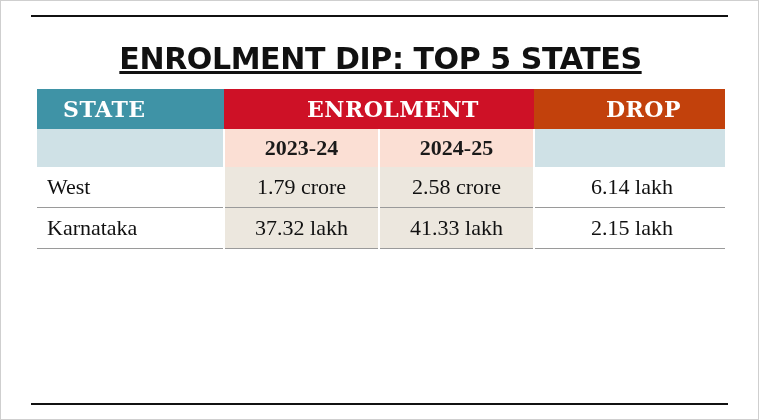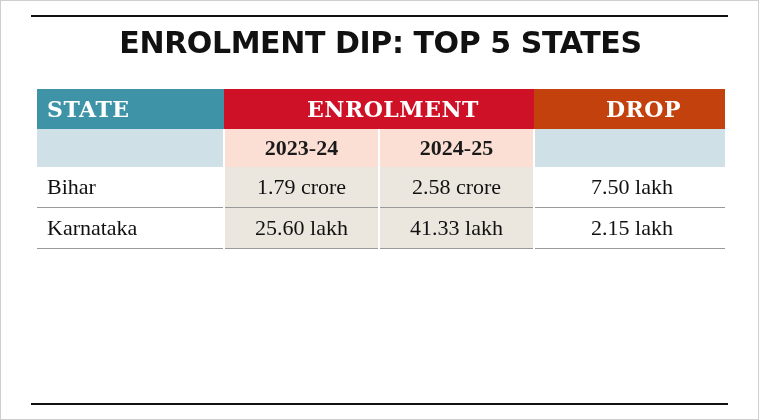--- a/index.html
+++ b/index.html
@@ -16,30 +16,31 @@
   .page {
     position: relative;
     width: 759px;
     height: 420px;
     box-sizing: border-box;
     background: #ffffff;
     border: 1px solid #cfcfcf;
   }
   .title {
     position: absolute;
-    top: 24px;
+    top: 40px;
     left: 0;
     width: 759px;
     text-align: center;
     font-family: "DejaVu Sans", sans-serif;
     font-weight: bold;
     font-size: 30px;
     letter-spacing: -0.4px;
     color: #111111;
     white-space: nowrap;
+    text-decoration: underline;
   }
   .title-rule {
     position: absolute;
     left: 30px;
     right: 30px;
     height: 2px;
     background: #111111;
   }
   .rule-top { top: 14px; }
   .rule-bottom { bottom: 14px; }
@@ -69,21 +70,21 @@
     font-family: "DejaVu Serif", serif;
     font-weight: bold;
     font-size: 22px;
     color: #ffffff;
     letter-spacing: 0.5px;
     padding-left: 28px;
   }
   .hdr-state {
     background: #3f93a6;
     text-align: left;
-    padding-left: 10px;
+    padding-left: 26px;
   }
   .hdr-enrol {
     background: #ce1126;
     text-align: center;
   }
   .hdr-drop {
     background: #c2410c;
     text-align: center;
   }
   .sub {
@@ -151,28 +152,28 @@
         </tr>
         <tr>
           <th class="sub sub-blank-left"></th>
           <th class="sub sub-year">2023-24</th>
           <th class="sub sub-year">2024-25</th>
           <th class="sub sub-blank-right"></th>
         </tr>
       </thead>
       <tbody>
         <tr class="row">
-          <td class="state">Bihar</td>
+          <td class="state">West</td>
           <td class="num">1.79 crore</td>
           <td class="num">2.58 crore</td>
-          <td class="drop">7.50 lakh</td>
+          <td class="drop">6.14 lakh</td>
         </tr>
         <tr class="row">
           <td class="state">Karnataka</td>
-          <td class="num">25.60 lakh</td>
+          <td class="num">37.32 lakh</td>
           <td class="num">41.33 lakh</td>
           <td class="drop">2.15 lakh</td>
         </tr>
       </tbody>
     </table>
   </div>
 
   <div class="title-rule rule-bottom"></div>
 
 </div>

